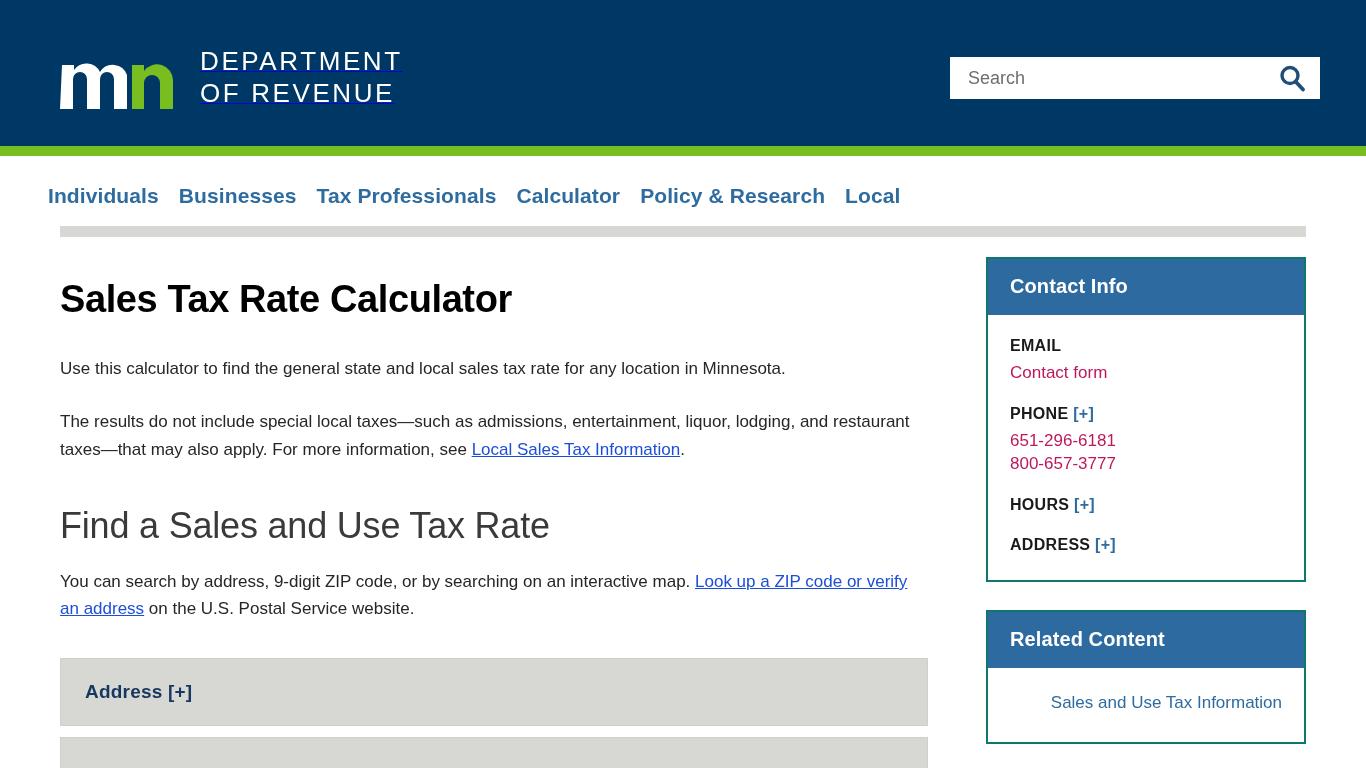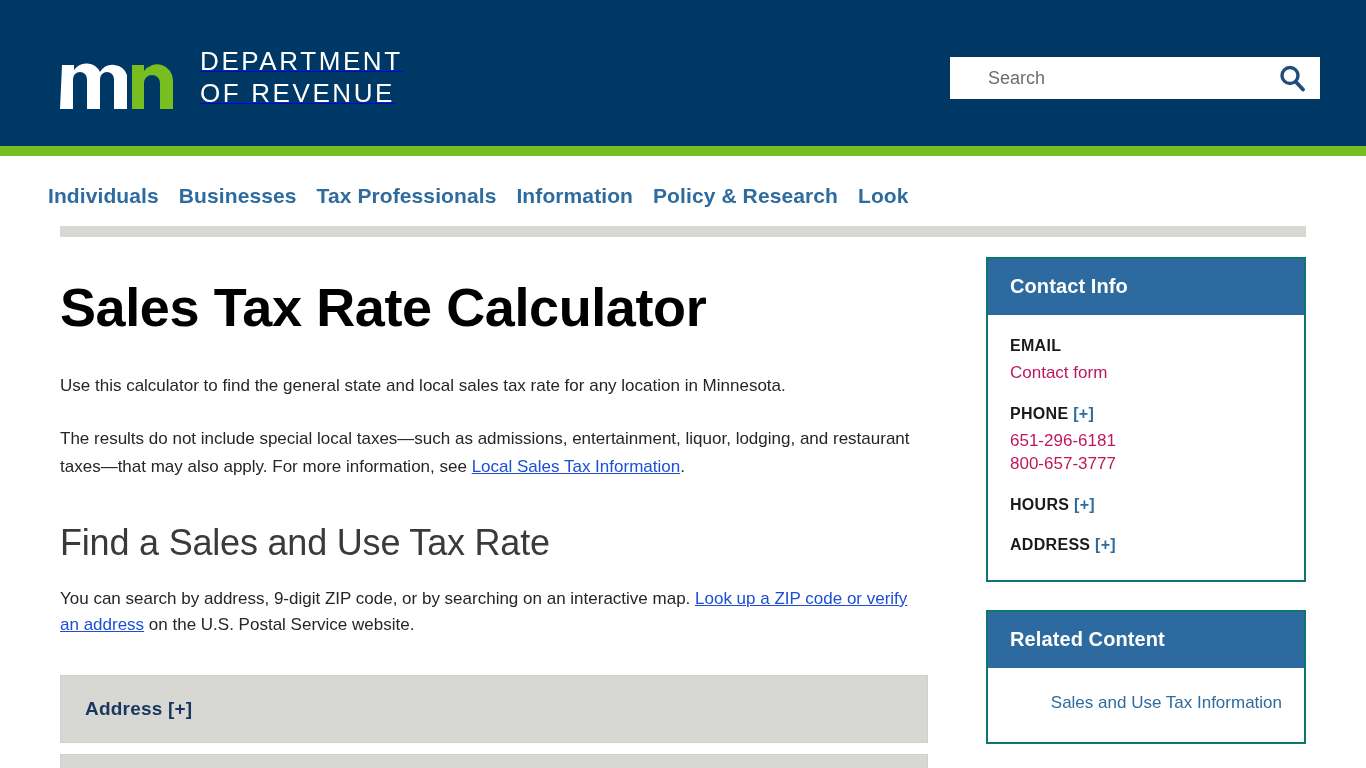--- a/index.html
+++ b/index.html
@@ -52,21 +52,20 @@
   }
   .search-input {
     flex: 1 1 auto;
     border: 0;
     outline: 0;
     background: transparent;
     font-family: "Liberation Sans", sans-serif;
     font-size: 18px;
     color: #404040;
     height: 100%;
-    margin-left: 20px;
   }
   .search-input::placeholder { color: #6e6e6e; opacity: 1; }
   .search-btn {
     flex: 0 0 auto;
     width: 36px; height: 36px;
     border: 0; background: transparent;
     cursor: pointer;
     display: flex; align-items: center; justify-content: center;
     padding: 0;
   }
@@ -109,21 +108,21 @@
     display: flex;
     align-items: flex-start;
     padding-left: 60px;
     padding-top: 20px;
   }
   .main-col { width: 868px; flex: 0 0 868px; }
   .side-col { width: 320px; flex: 0 0 320px; margin-left: 58px; }
 
   h1.page-title {
     margin: 22px 0 0 0;
-    font-size: 54px;
+    font-size: 38px;
     line-height: 1.06;
     font-weight: bold;
     color: #000000;
     letter-spacing: -0.4px;
   }
   p.body-text {
     margin: 36px 0 0 0;
     font-size: 17px;
     line-height: 1.6;
     color: #262626;
@@ -238,23 +237,23 @@
   </div>
 </header>
 
 <div class="green-bar"></div>
 
 <nav class="nav">
   <div class="nav-inner">
     <a class="nav-link" href="#">Individuals</a>
     <a class="nav-link" href="#">Businesses</a>
     <a class="nav-link" href="#">Tax Professionals</a>
-    <a class="nav-link" href="#">Information</a>
+    <a class="nav-link" href="#">Calculator</a>
     <a class="nav-link" href="#">Policy &amp; Research</a>
-    <a class="nav-link" href="#">Look</a>
+    <a class="nav-link" href="#">Local</a>
   </div>
   <div class="nav-rule"></div>
 </nav>
 
 <div class="page">
 
   <main class="main-col">
 
     <h1 class="page-title">Sales Tax Rate Calculator</h1>
 

